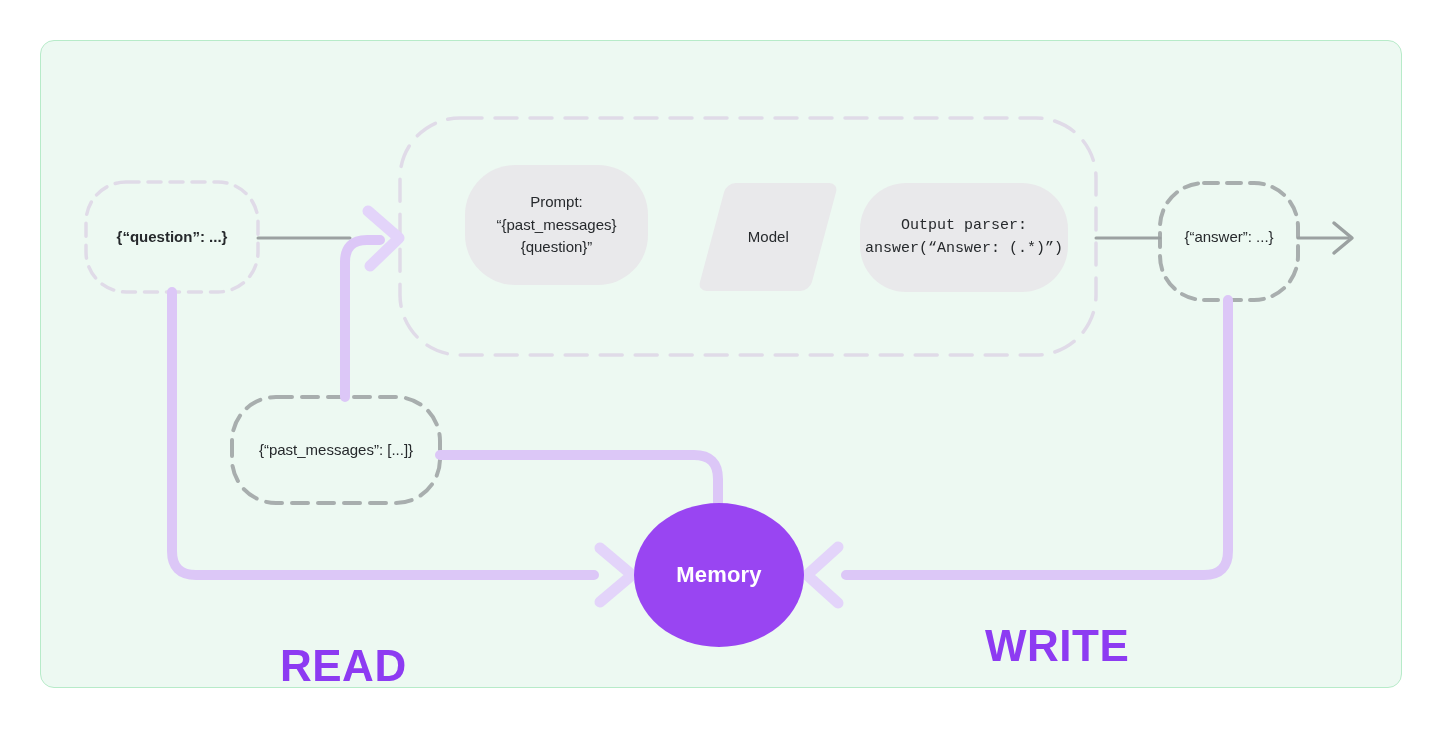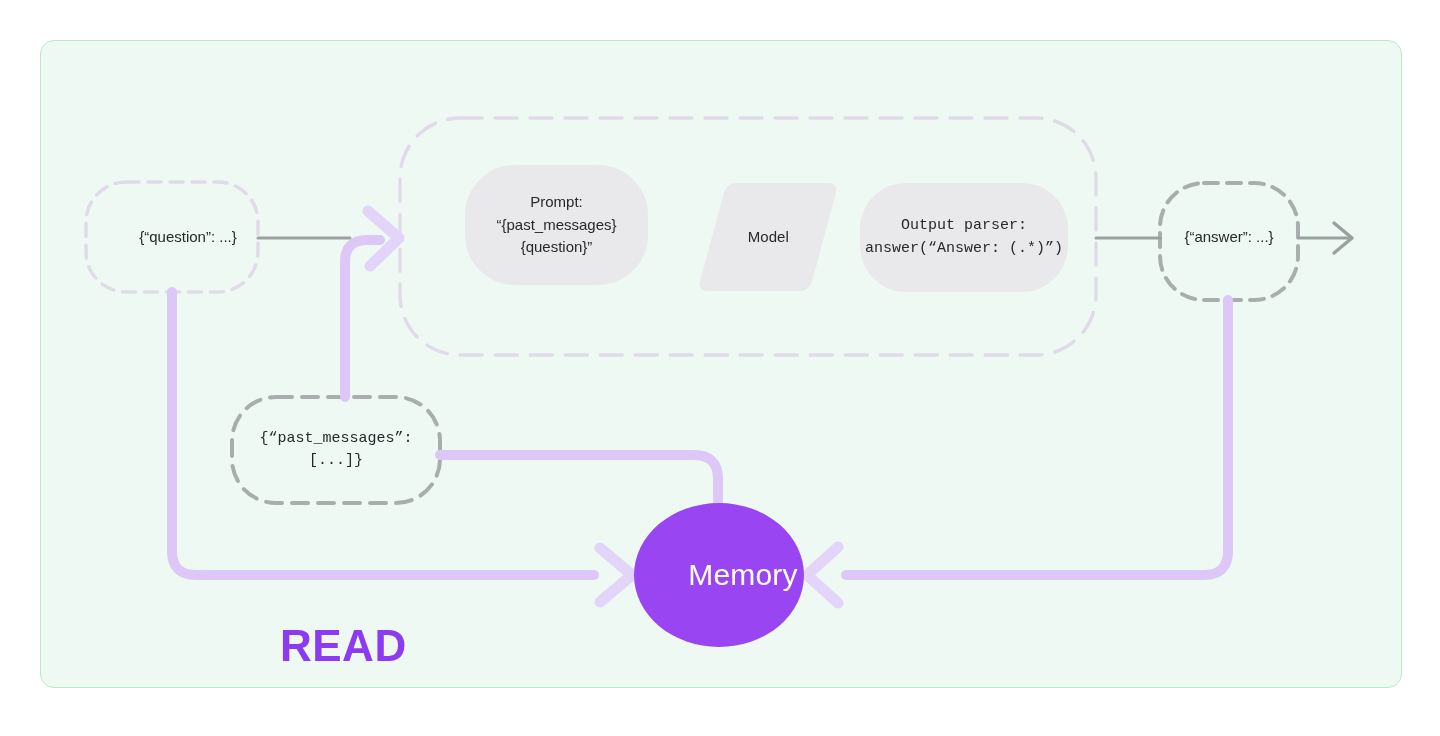--- a/index.html
+++ b/index.html
@@ -27,39 +27,39 @@
   .dash-light{fill:none;stroke:var(--dash-light);stroke-width:3.5;stroke-linecap:round;}
   .dash-dark{fill:none;stroke:var(--dash-dark);stroke-width:4;stroke-linecap:round;}
   .gray-line{fill:none;stroke:var(--connector-gray);stroke-width:3;stroke-linecap:round;stroke-linejoin:round;}
   .gray-head{fill:none;stroke:var(--connector-gray);stroke-width:3.5;stroke-linecap:round;stroke-linejoin:round;}
   .purple-line{fill:none;stroke:var(--connector-purple);stroke-width:10;stroke-linecap:round;stroke-linejoin:round;}
   .purple-head{fill:none;stroke:var(--arrowhead-purple);stroke-width:11;stroke-linecap:round;stroke-linejoin:round;}
   .memory-ellipse{fill:var(--memory-fill);}
 
   .lbl{position:absolute;display:flex;align-items:center;justify-content:center;
     color:var(--node-text);font-size:15px;line-height:1.5;text-align:center;}
-  .question-lbl{left:102px;top:182px;width:172px;height:110px;}
+  .question-lbl{left:86px;top:182px;width:172px;height:110px;font-weight:bold;}
   .answer-lbl{left:1160px;top:179px;width:138px;height:117px;}
-  .past-lbl{left:232px;top:397px;width:208px;height:106px;font-family:Liberation Mono, monospace;}
+  .past-lbl{left:232px;top:397px;width:208px;height:106px;}
 
   .gray-box{position:absolute;background:var(--node-fill);display:flex;flex-direction:column;
     align-items:center;justify-content:center;color:var(--node-text);font-size:15px;line-height:1.53;text-align:center;}
   .prompt-box{left:465px;top:165px;width:183px;height:120px;border-radius:50px;}
   .parser-box{left:860px;top:183px;width:208px;height:109px;border-radius:46px;font-family:Liberation Mono, monospace;}
   .model-box{left:712px;top:183px;width:112px;height:108px;border-radius:9px;
     transform:skewX(-15deg);}
   .model-box .unskew{transform:skewX(15deg);}
 
-  .memory-lbl{position:absolute;left:658px;top:503px;width:170px;height:144px;
+  .memory-lbl{position:absolute;left:634px;top:503px;width:170px;height:144px;
     display:flex;align-items:center;justify-content:center;
-    color:var(--memory-text);font-size:30px;font-weight:normal;letter-spacing:.2px;}
+    color:var(--memory-text);font-size:22px;font-weight:bold;letter-spacing:.2px;}
 
   .big-label{position:absolute;color:var(--label-purple);font-size:44px;font-weight:bold;
     line-height:1;letter-spacing:.5px;}
-  .read-label{left:280px;top:624px;}
+  .read-label{left:280px;top:644px;}
   .write-label{left:985px;top:624px;}
 </style>
 </head>
 <body>
 
 <div class="stage">
   <div class="card"></div>
 
   <svg class="layer" viewBox="0 0 1440 736">
 
@@ -103,13 +103,14 @@
     <span>Output parser:</span>
     <span>answer(“Answer: (.*)”)</span>
   </div>
 
   <div class="lbl answer-lbl">{“answer”: ...}</div>
   <div class="lbl past-lbl">{“past_messages”: [...]}</div>
 
   <div class="memory-lbl">Memory</div>
 
   <div class="big-label read-label">READ</div>
+  <div class="big-label write-label">WRITE</div>
 </div>
 
 </body></html>

